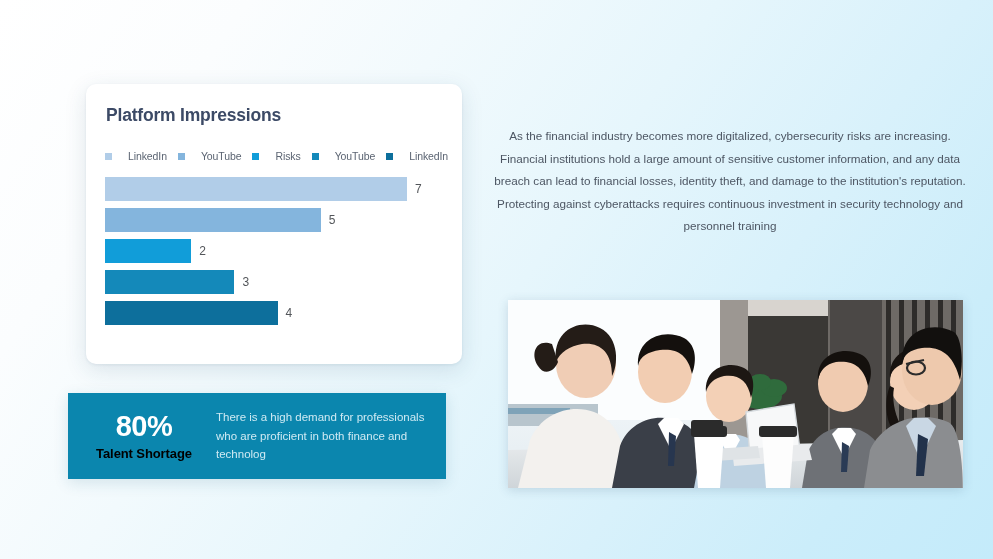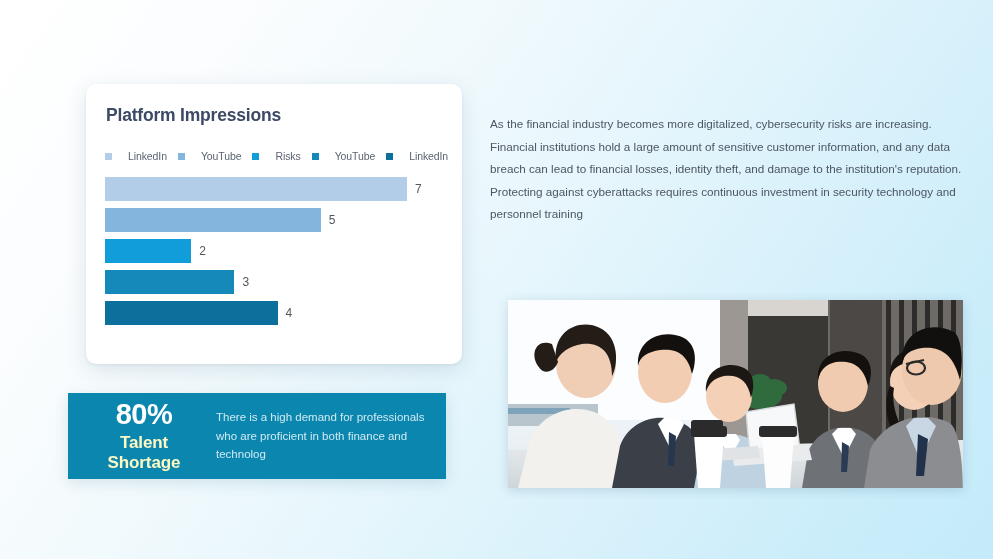--- a/index.html
+++ b/index.html
@@ -122,23 +122,23 @@
     padding-right: 6px;
   }
   .stat-number {
     font-size: 29px;
     font-weight: bold;
     color: #ffffff;
     line-height: 1.1;
     letter-spacing: -0.5px;
   }
   .stat-label {
-    font-size: 17px;
+    font-size: 13px;
     font-weight: bold;
-    color: #fef9c3;
+    color: #000000;
     margin-top: 3px;
     letter-spacing: -0.1px;
   }
   .stat-desc {
     flex: 1 1 auto;
     font-size: 11.5px;
     line-height: 1.65;
     color: #cfeaf3;
     padding-left: 4px;
   }
@@ -152,25 +152,25 @@
   }
   .headline {
     font-size: 40px;
     font-weight: bold;
     color: #3e4a66;
     text-align: center;
     letter-spacing: -0.8px;
     line-height: 1.15;
   }
   .body-text {
-    margin-top: 18px;
+    margin-top: 30px;
     font-size: 11.7px;
     line-height: 1.93;
     color: #4d5663;
-    text-align: left;
+    text-align: center;
   }
 
   
   .photo {
     position: absolute;
     left: 508px;
     top: 300px;
     width: 455px;
     height: 188px;
     overflow: hidden;

